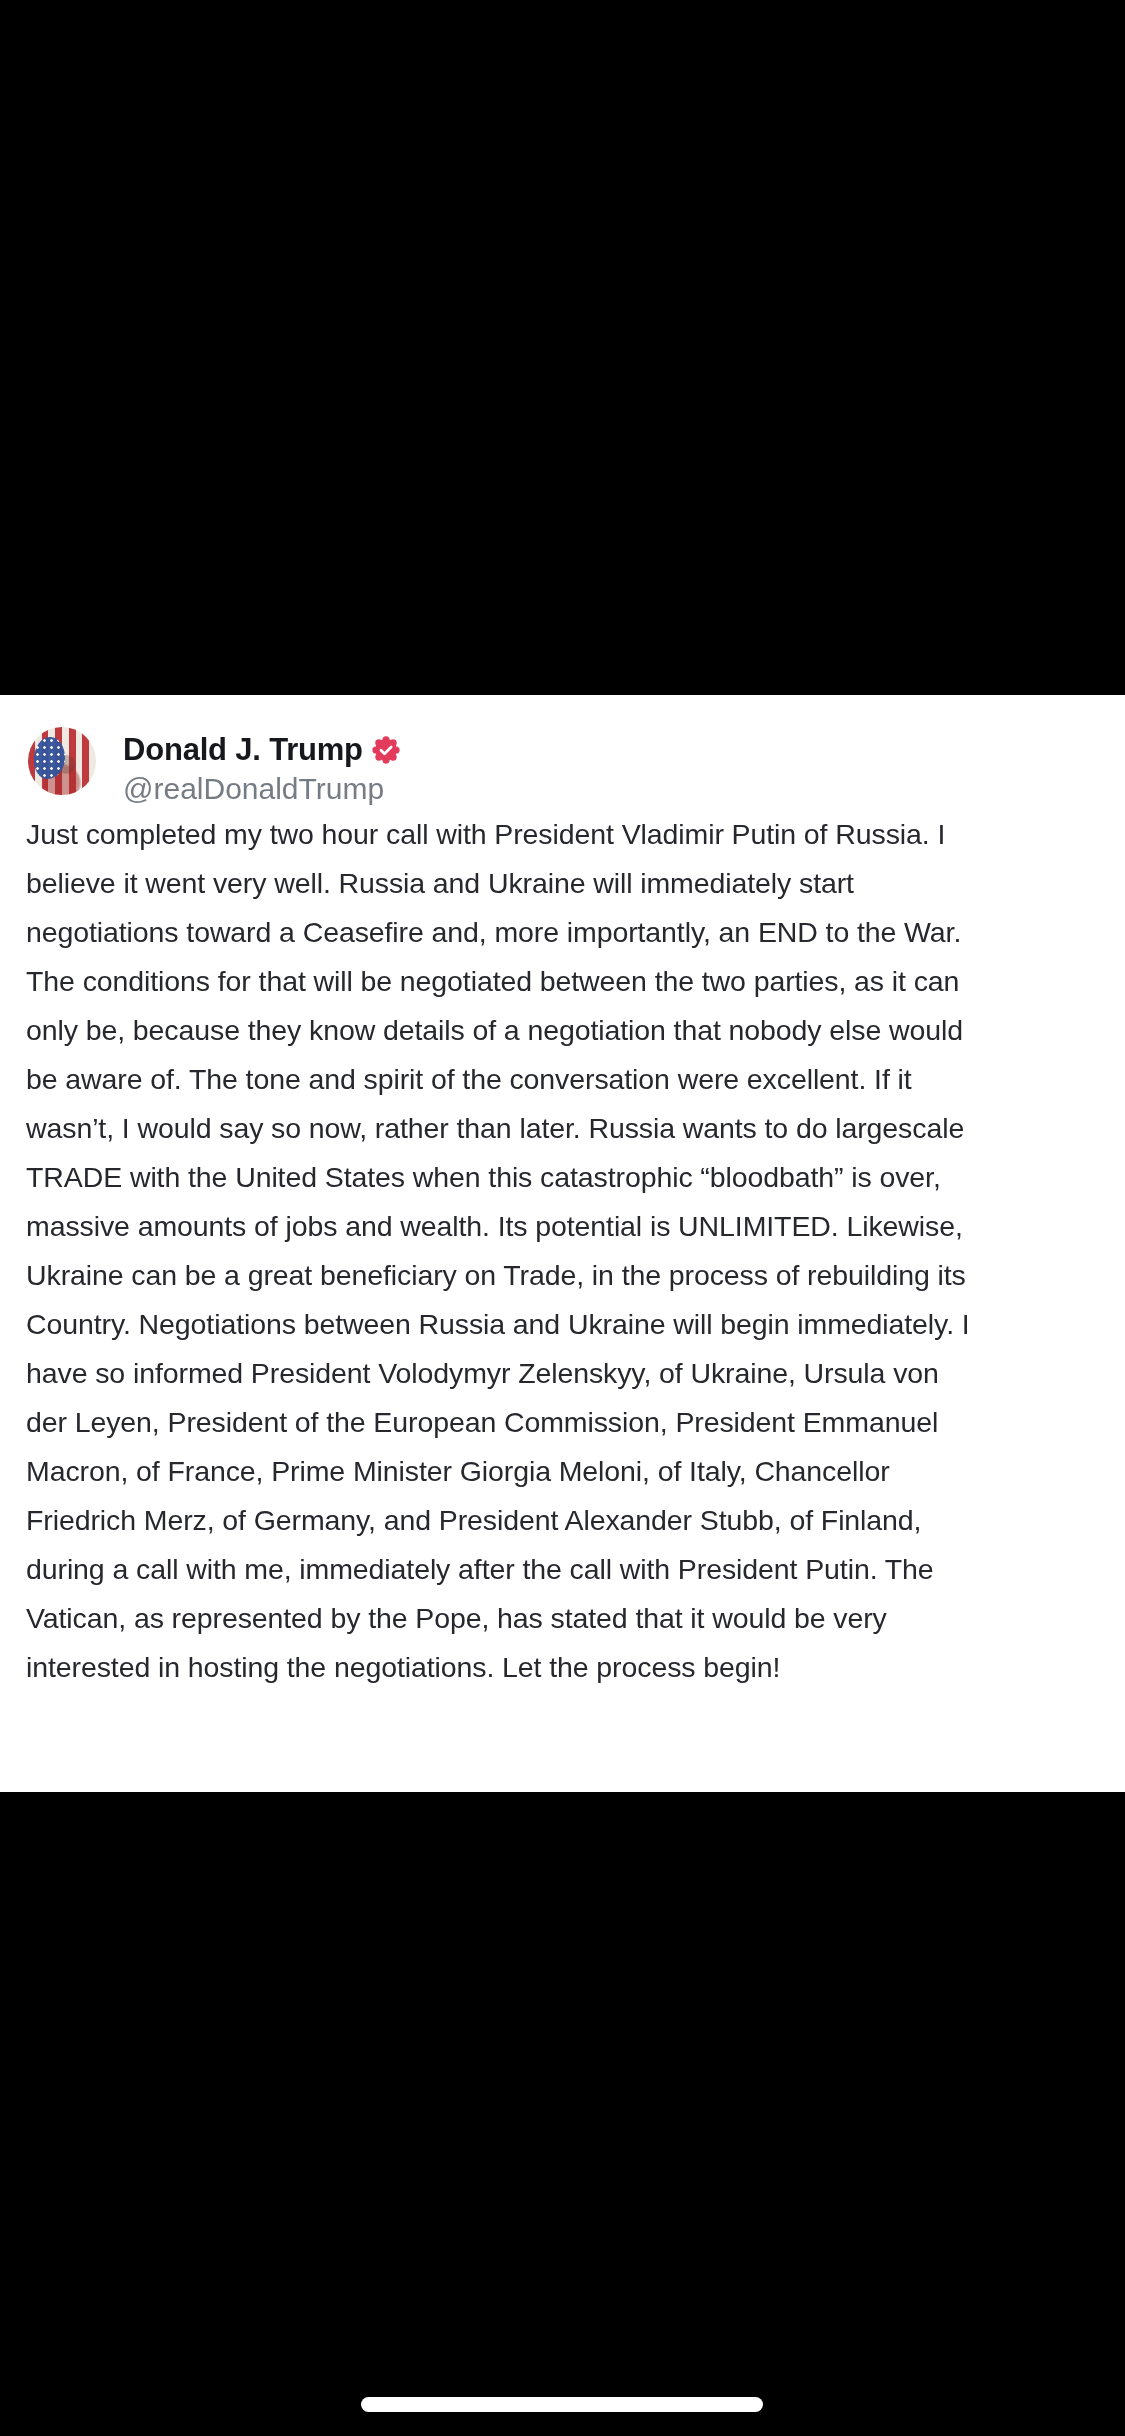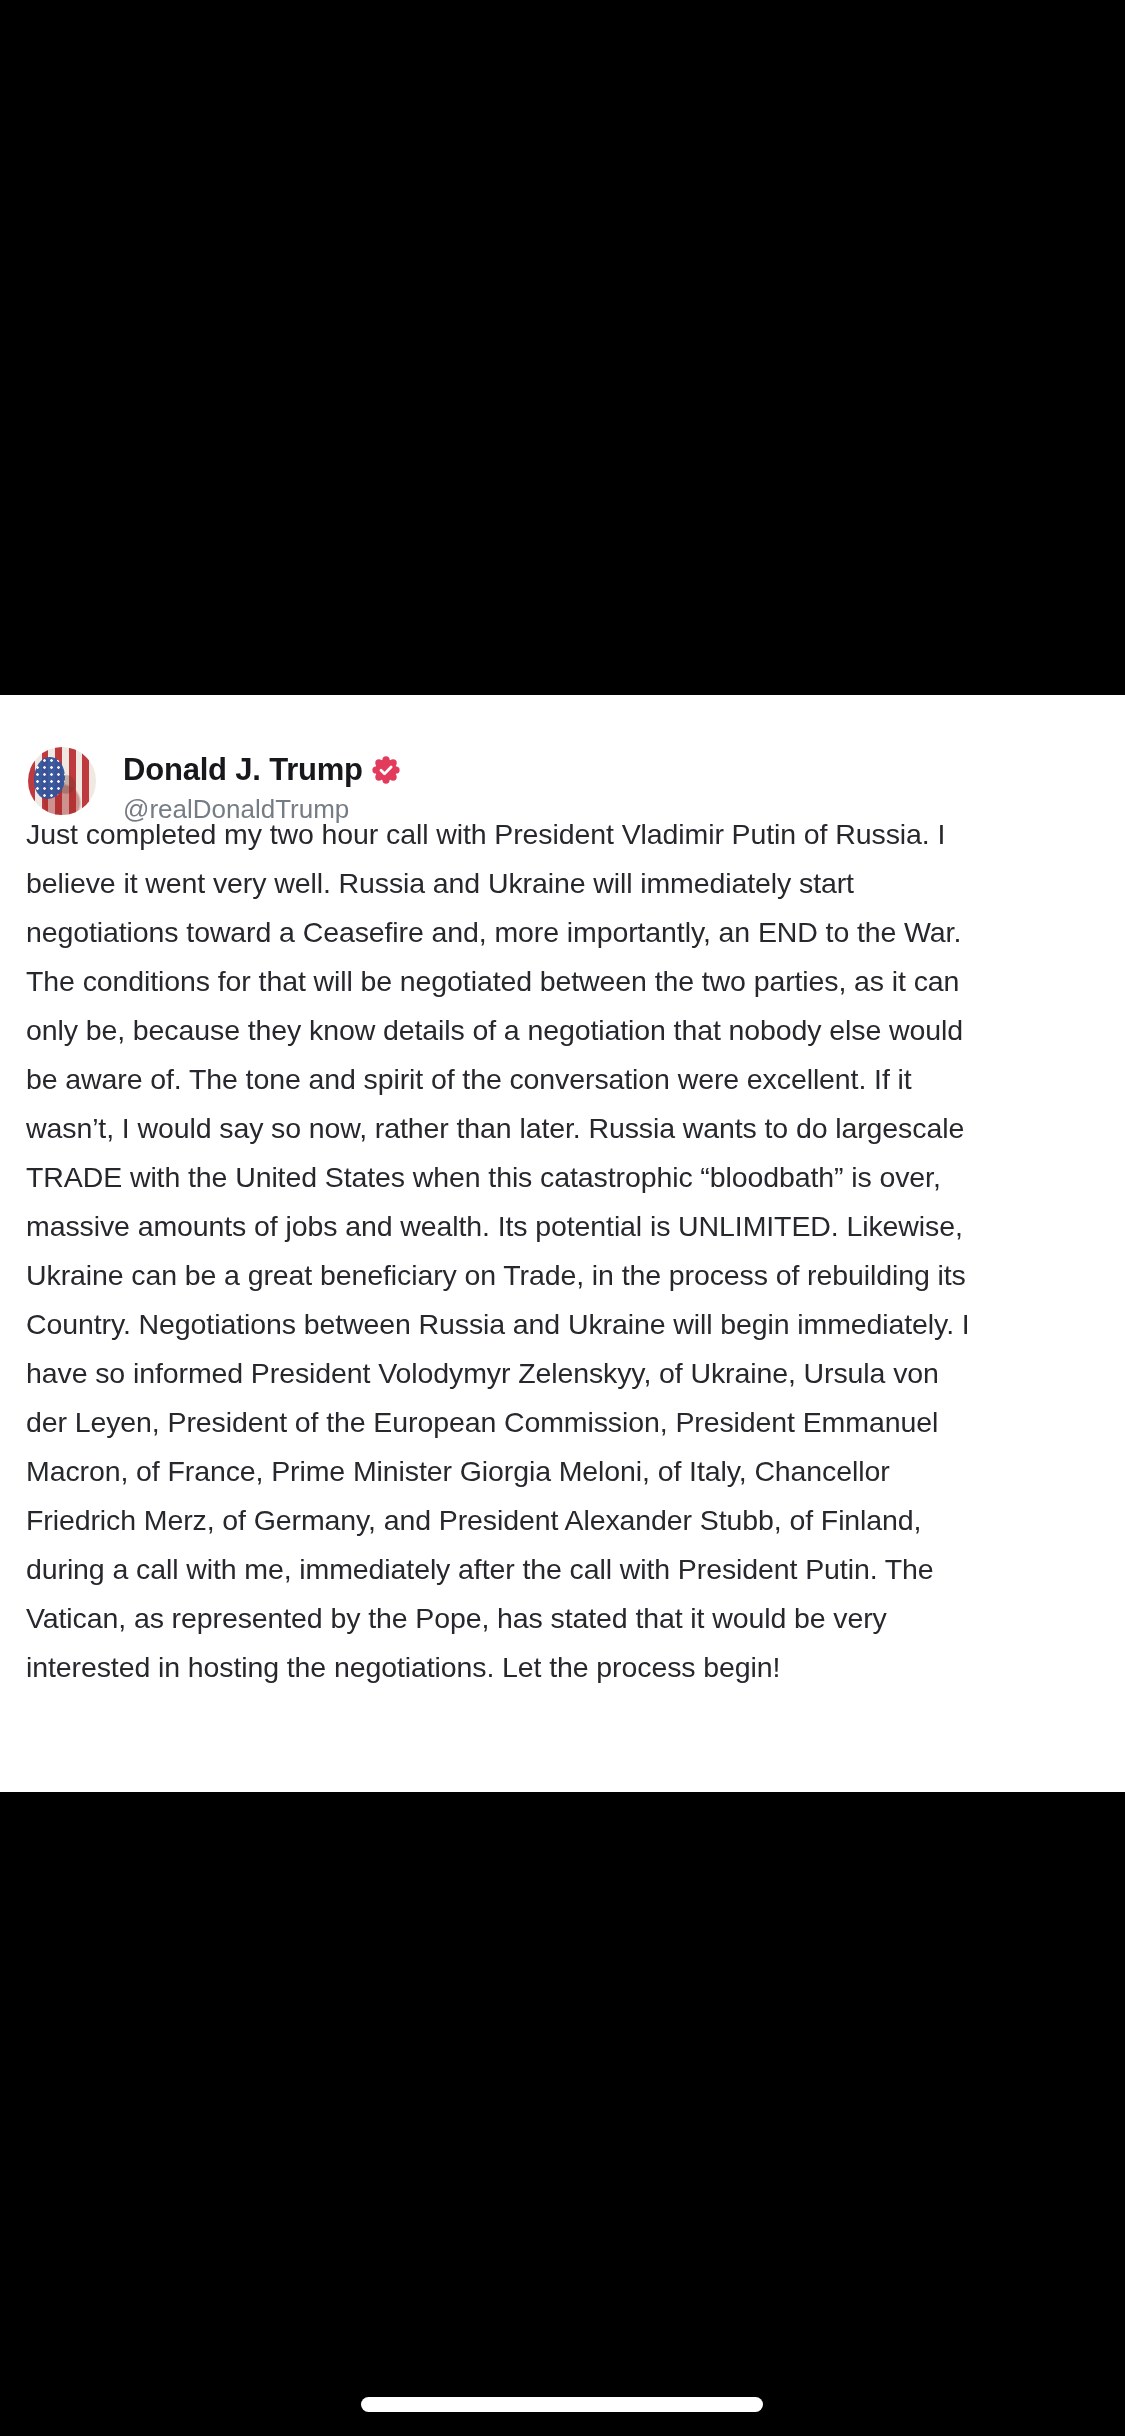--- a/index.html
+++ b/index.html
@@ -11,21 +11,21 @@
   body{font-family:"Liberation Sans","DejaVu Sans",sans-serif;}
   .screen{
     position:relative; width:1125px; height:2436px;
     background:var(--bg); overflow:hidden; margin:0 auto;
   }
   .card{
     position:absolute; left:0; top:695px; width:1125px; height:1097px;
     background:var(--card);
   }
   .header{
-    position:absolute; left:28px; top:52px; display:flex; align-items:flex-start;
+    position:absolute; left:28px; top:32px; display:flex; align-items:flex-start;
   }
   .avatar{
     position:relative; width:68px; height:68px; border-radius:50%; overflow:hidden;
     flex:0 0 auto; cursor:pointer;
     background:
       radial-gradient(circle at 56% 55%, rgba(95,55,45,.32) 0 16%, rgba(95,55,45,0) 19%),
       radial-gradient(circle at 50% 82%, rgba(165,40,40,.45) 0 26%, rgba(165,40,40,0) 30%),
       repeating-linear-gradient(90deg,#bf3a3e 0 6.8px,#efe9e2 6.8px 13.6px);
   }
   .avatar::before{
@@ -37,21 +37,21 @@
     opacity:.96;
   }
   .id-block{margin-left:27px; padding-top:5px;}
   .name-row{display:flex; align-items:center;}
   .name{
     font-size:31px; font-weight:700; color:var(--name); letter-spacing:-.2px;
     line-height:36px; cursor:pointer;
   }
   .badge{width:28px; height:28px; margin-left:9px; color:var(--badge); flex:0 0 auto;}
   .handle{
-    font-size:26px; color:var(--handle); line-height:34px; margin-top:4px; cursor:pointer;
+    font-size:30px; color:var(--handle); line-height:34px; margin-top:4px; cursor:pointer;
   }
   .body{
     position:absolute; left:26px; top:115px; width:1073px;
     font-size:28.5px; line-height:49px; color:var(--body-text); letter-spacing:-.1px;
   }
   .body > div{white-space:nowrap;}
   .home-indicator{
     position:absolute; left:361px; top:2397px; width:402px; height:15px;
     border-radius:8px; background:var(--indicator); cursor:grab;
   }

